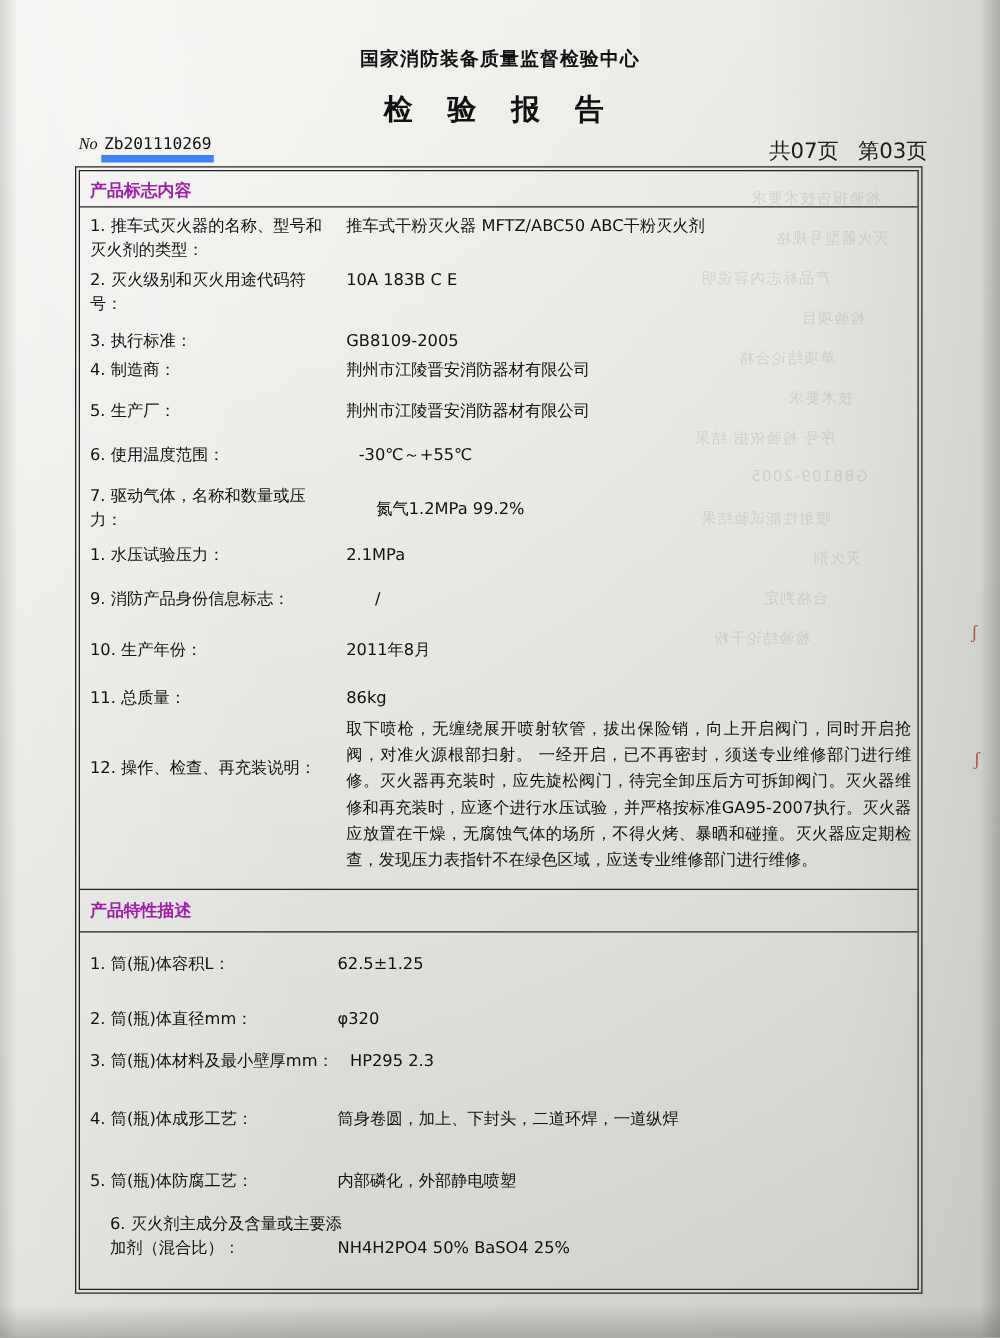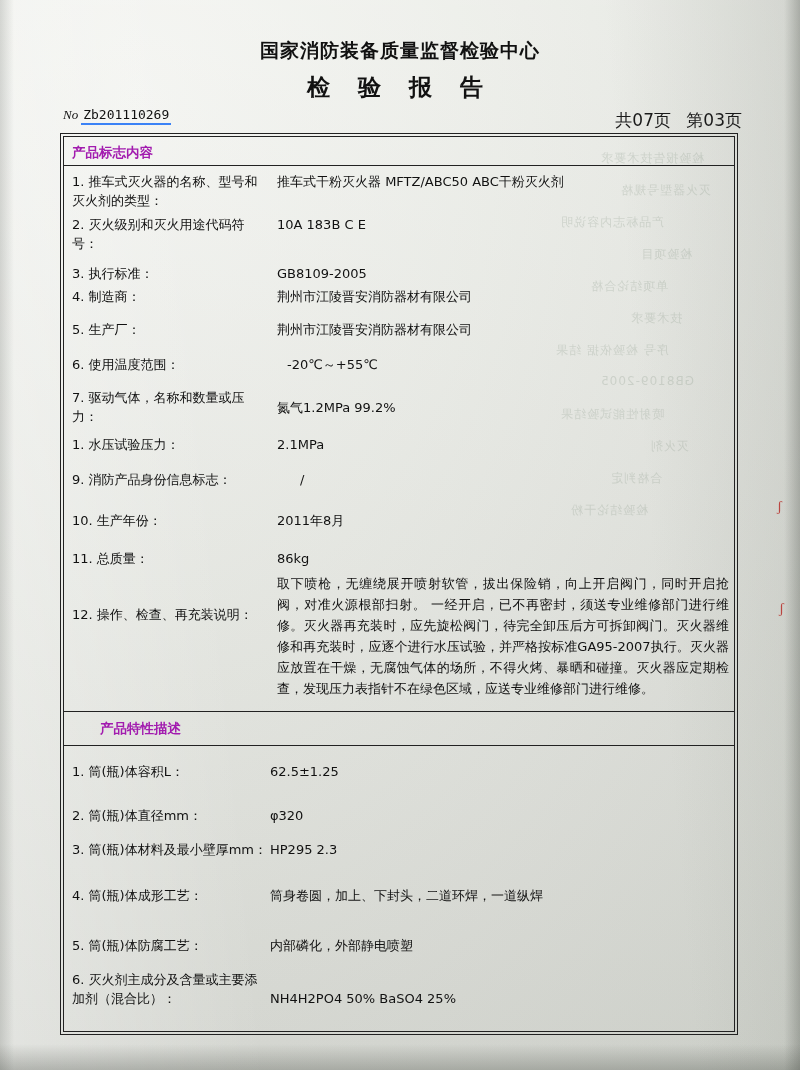--- a/index.html
+++ b/index.html
@@ -51,21 +51,21 @@
     color: #1a1a1a;
   }
 
   
   .hdr-title {
     position: absolute;
     top: 38px;
     left: 0;
     width: 800px;
     text-align: center;
-    font-size: 19px;
+    font-size: 15px;
     font-weight: bold;
     letter-spacing: 1px;
     color: #111;
   }
   .hdr-sub {
     position: absolute;
     top: 72px;
     left: 0;
     width: 800px;
     text-align: center;
@@ -77,21 +77,21 @@
   .hdr-no {
     position: absolute;
     top: 107px;
     left: 63px;
     font-size: 13px;
     color: #111;
   }
   .hdr-no .nolabel { font-family: "Liberation Serif", serif; font-style: italic; }
   .hdr-no .noval {
     font-family: "DejaVu Sans Mono", monospace;
-    border-bottom: 2px solid #3b82f6;
+    border-bottom: 6px solid #3b82f6;
     padding: 0 2px 1px 2px;
     margin-left: 3px;
   }
   .hdr-pages {
     position: absolute;
     top: 109px;
     right: 58px;
     font-size: 17px;
   }
   .hdr-pages span { margin-left: 10px; }
@@ -236,25 +236,25 @@
     <div class="row" style="top:287px; left:72px; width:660px;">
       <div class="lbl">4. 制造商：</div>
       <div class="val">荆州市江陵晋安消防器材有限公司</div>
     </div>
     <div class="row" style="top:320px; left:72px; width:660px;">
       <div class="lbl">5. 生产厂：</div>
       <div class="val">荆州市江陵晋安消防器材有限公司</div>
     </div>
     <div class="row" style="top:355px; left:72px; width:660px;">
       <div class="lbl">6. 使用温度范围：</div>
-      <div class="val" style="left:215px;">-20℃～+55℃</div>
+      <div class="val" style="left:215px;">-30℃～+55℃</div>
     </div>
     <div class="row" style="top:388px; left:72px; width:660px;">
       <div class="lbl">7. 驱动气体，名称和数量或压力：</div>
-      <div class="val" style="top:10px;">氮气1.2MPa  99.2%</div>
+      <div class="val" style="top:10px;margin-left:24px;">氮气1.2MPa  99.2%</div>
     </div>
     <div class="row" style="top:435px; left:72px; width:660px;">
       <div class="lbl">1. 水压试验压力：</div>
       <div class="val">2.1MPa</div>
     </div>
     <div class="row" style="top:470px; left:72px; width:660px;">
       <div class="lbl" style="width:205px;">9. 消防产品身份信息标志：</div>
       <div class="val" style="left:228px;">/</div>
     </div>
     <div class="row" style="top:511px; left:72px; width:660px;">
@@ -264,45 +264,45 @@
     <div class="row" style="top:549px; left:72px; width:660px;">
       <div class="lbl">11. 总质量：</div>
       <div class="val">86kg</div>
     </div>
     <div class="row para" style="top:573px; left:72px; width:660px;">
       <div class="lbl" style="top:32px;">12. 操作、检查、再充装说明：</div>
       <div class="val" style="width:452px;">取下喷枪，无缠绕展开喷射软管，拔出保险销，向上开启阀门，同时开启抢阀，对准火源根部扫射。 一经开启，已不再密封，须送专业维修部门进行维修。灭火器再充装时，应先旋松阀门，待完全卸压后方可拆卸阀门。灭火器维修和再充装时，应逐个进行水压试验，并严格按标准GA95-2007执行。灭火器应放置在干燥，无腐蚀气体的场所，不得火烤、暴晒和碰撞。灭火器应定期检查，发现压力表指针不在绿色区域，应送专业维修部门进行维修。</div>
     </div>
 
     <div class="sec-rule" style="top:711px;"></div>
-    <div class="sec-head" style="top:720px;margin-left:28px;">产品特性描述</div>
+    <div class="sec-head" style="top:720px;">产品特性描述</div>
     <div class="sec-rule" style="top:745px;"></div>
 
     <div class="row" style="top:762px; left:72px; width:660px;">
       <div class="lbl">1. 筒(瓶)体容积L：</div>
       <div class="val" style="left:198px;">62.5±1.25</div>
     </div>
     <div class="row" style="top:806px; left:72px; width:660px;">
       <div class="lbl">2. 筒(瓶)体直径mm：</div>
       <div class="val" style="left:198px;">φ320</div>
     </div>
     <div class="row" style="top:840px; left:72px; width:660px;">
       <div class="lbl" style="width:195px;">3. 筒(瓶)体材料及最小壁厚mm：</div>
-      <div class="val" style="left:198px;">HP295   2.3</div>
+      <div class="val" style="left:208px;">HP295   2.3</div>
     </div>
     <div class="row" style="top:886px; left:72px; width:660px;">
       <div class="lbl">4. 筒(瓶)体成形工艺：</div>
       <div class="val" style="left:198px; width:300px;">筒身卷圆，加上、下封头，二道环焊，一道纵焊</div>
     </div>
     <div class="row" style="top:936px; left:72px; width:660px;">
       <div class="lbl">5. 筒(瓶)体防腐工艺：</div>
       <div class="val" style="left:198px;">内部磷化，外部静电喷塑</div>
     </div>
     <div class="row" style="top:970px; left:72px; width:660px;">
-      <div class="lbl" style="width:195px;">6. 灭火剂主成分及含量或主要添加剂（混合比）：</div>
+      <div class="lbl" style="width:195px;margin-left:16px;">6. 灭火剂主成分及含量或主要添加剂（混合比）：</div>
       <div class="val" style="left:198px; top:19px;">NH4H2PO4   50%    BaSO4    25%</div>
     </div>
   </div>
 
   <div class="redmark" style="top:498px; right:18px;">ʃ</div>
   <div class="redmark" style="top:600px; right:16px;">ʃ</div>
 
   <div class="edge-dark"></div>
   <div class="edge-left"></div>
   <div class="edge-bottom"></div>

